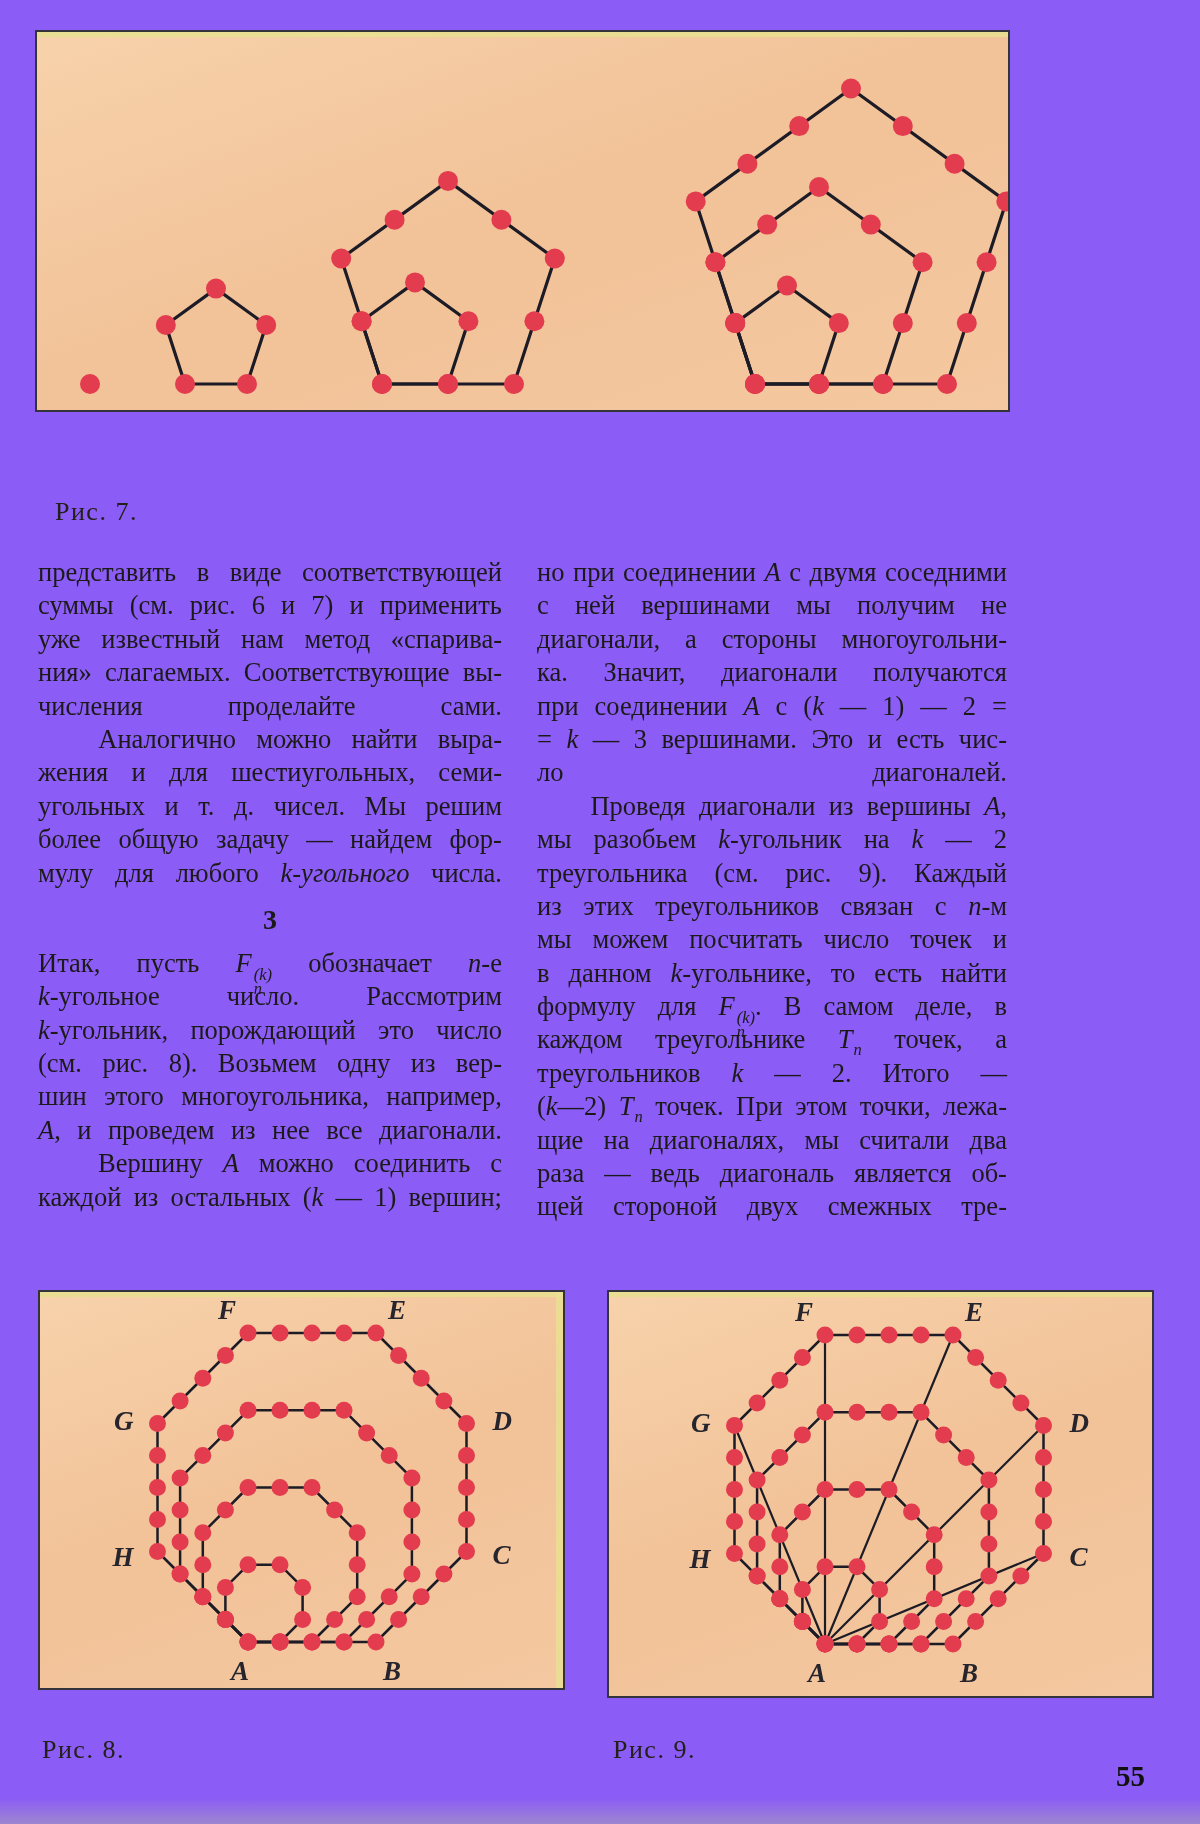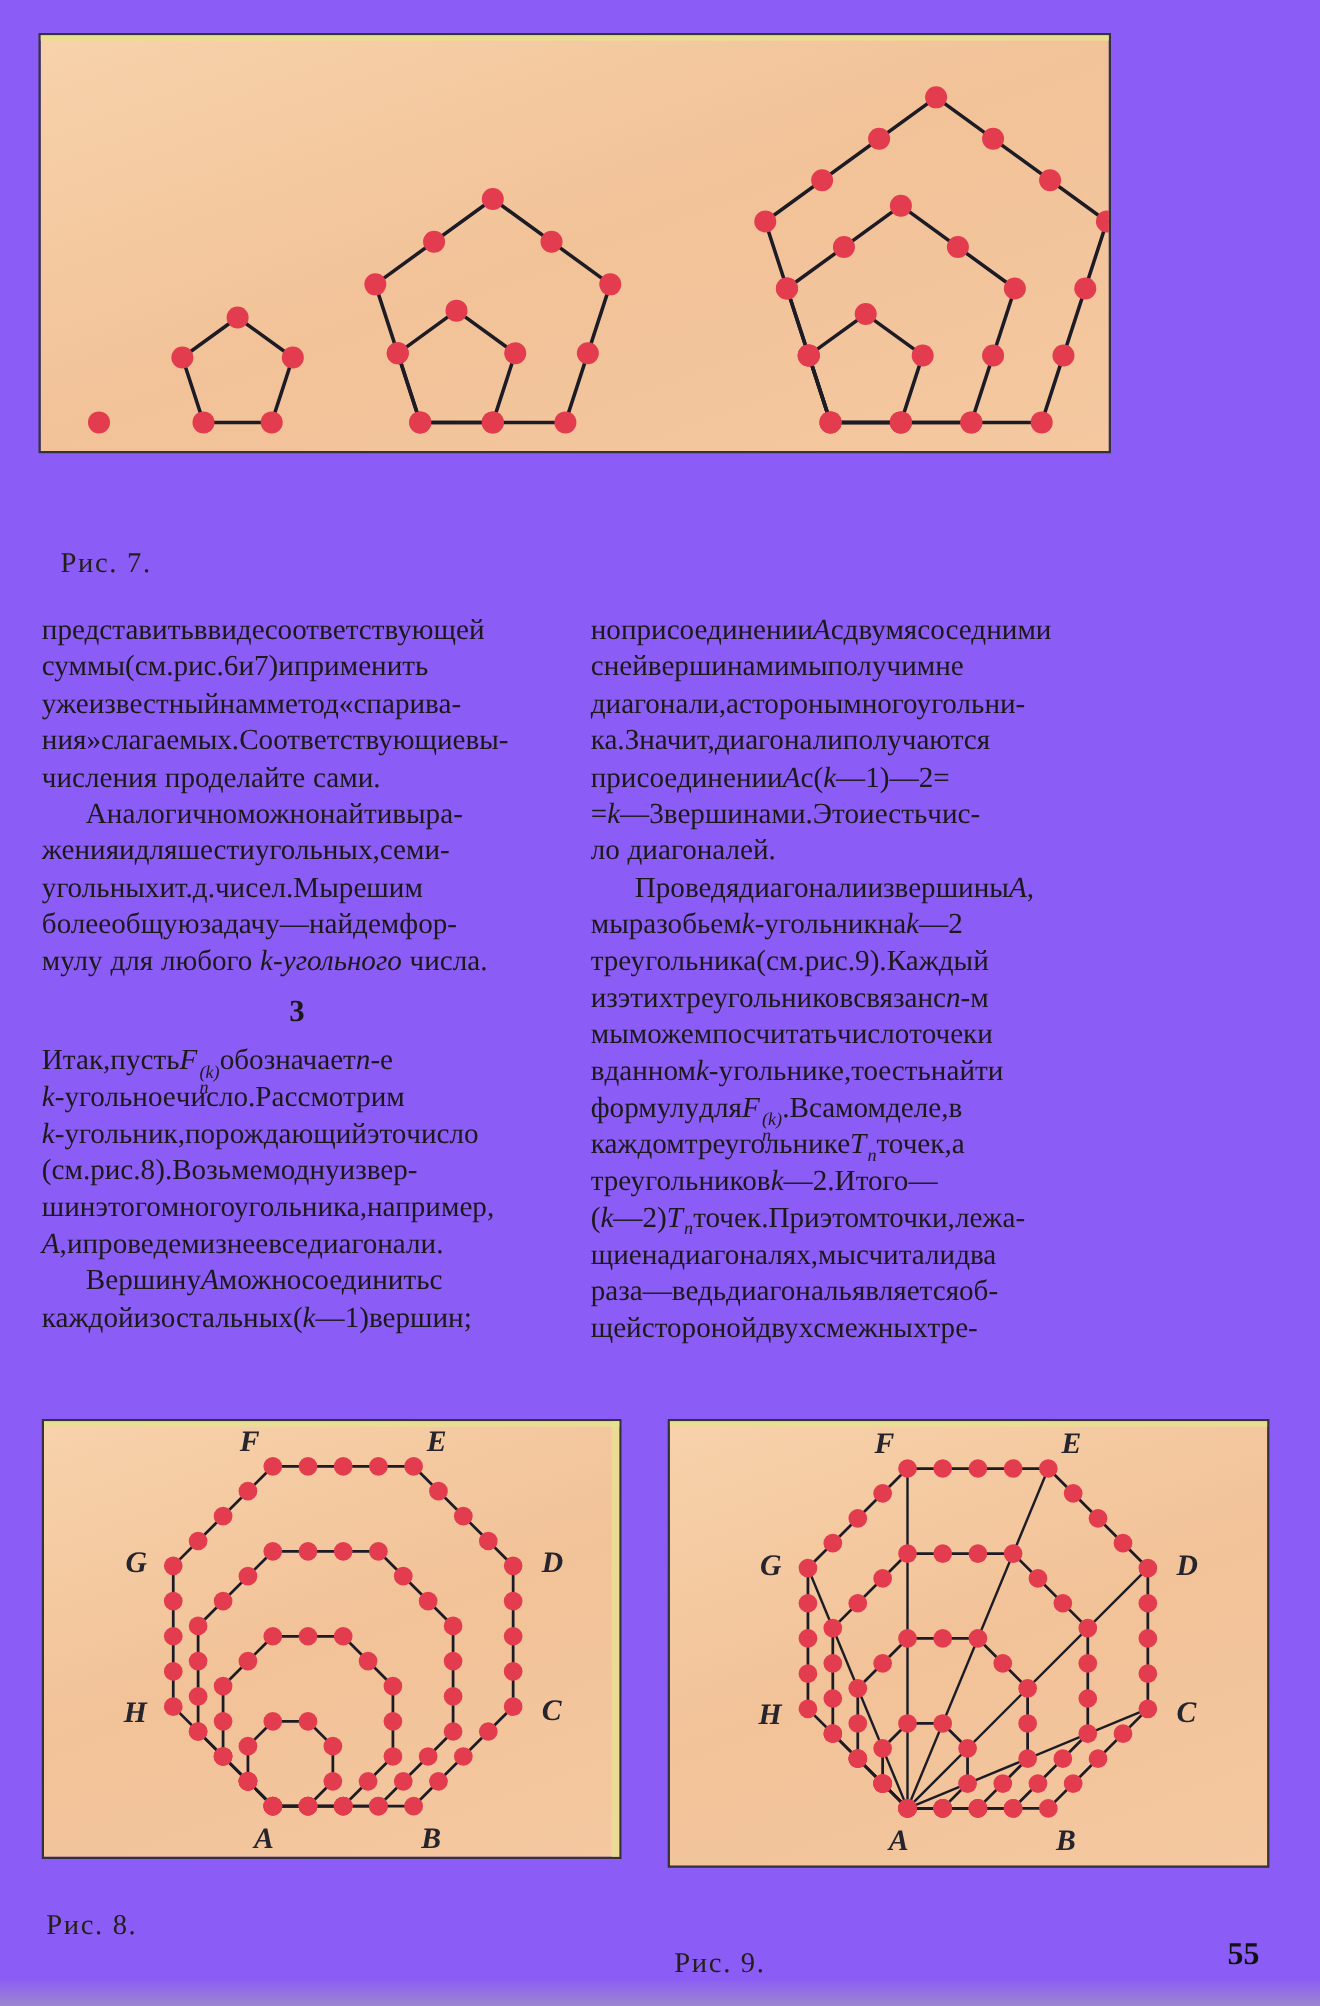--- a/index.html
+++ b/index.html
@@ -6,23 +6,23 @@
   #page{position:relative;width:1200px;height:1824px;background:#8b5cf6;
         font-family:"Liberation Serif",serif;color:#1b1a18;overflow:hidden;margin:0 auto;}
   .figbox{position:absolute;border:2px solid #34323a;box-sizing:border-box;
           background:linear-gradient(160deg,#f7d2ab 0%,#f2c298 50%,#f4c8a0 100%);}
   .figbox::before{content:"";position:absolute;left:0;right:0;top:0;height:5px;
           background:#e8e190;opacity:.85;}
   .figbox svg{position:absolute;left:0;top:0;width:100%;height:100%;}
   .rstrip{position:absolute;top:0;bottom:0;right:0;width:7px;background:#e8e190;opacity:.75;}
   .cap{position:absolute;font-size:26px;letter-spacing:1.5px;color:#222019;}
   .col{position:absolute;}
-  .tl{display:flex;align-items:baseline;height:33.4px;
+  .tl{display:flex;justify-content:space-between;align-items:baseline;height:33.4px;
       font-size:26.5px;line-height:33.4px;}
-  .tl.end{justify-content:flex-start;column-gap:7px;}
+  .tl.end{justify-content:space-between;column-gap:7px;}
   .w{white-space:pre;line-height:33.4px;}
   .sp{width:40px;flex:0 0 auto;}
   i{font-style:italic;}
   .stk{display:inline-flex;flex-direction:column;align-items:flex-start;
        vertical-align:-8px;font-size:16.5px;line-height:14px;font-style:italic;margin-left:2px;}
   .tnsub{font-size:16.5px;font-style:italic;position:relative;top:7px;margin-left:1px;}
   .sec-head{font-weight:700;text-align:center;font-size:28px;height:34px;line-height:34px;
        margin:13px 0 10px 0;}
   #pgnum{position:absolute;font-weight:700;font-size:29px;color:#111;}
   #bstrip{position:absolute;left:0;right:0;bottom:0;height:26px;
@@ -588,18 +588,18 @@
         <text x="460.5" y="273.5" text-anchor="start" fill="#26242c" font-size="27" font-style="italic" font-weight="600" font-family="&quot;Liberation Serif&quot;, serif">C</text>
         <text x="460.5" y="139.5" text-anchor="start" fill="#26242c" font-size="27" font-style="italic" font-weight="600" font-family="&quot;Liberation Serif&quot;, serif">D</text>
         <text x="356.0" y="29.0" text-anchor="start" fill="#26242c" font-size="27" font-style="italic" font-weight="600" font-family="&quot;Liberation Serif&quot;, serif">E</text>
         <text x="204.0" y="29.0" text-anchor="end" fill="#26242c" font-size="27" font-style="italic" font-weight="600" font-family="&quot;Liberation Serif&quot;, serif">F</text>
         <text x="101.5" y="139.5" text-anchor="end" fill="#26242c" font-size="27" font-style="italic" font-weight="600" font-family="&quot;Liberation Serif&quot;, serif">G</text>
         <text x="101.5" y="275.5" text-anchor="end" fill="#26242c" font-size="27" font-style="italic" font-weight="600" font-family="&quot;Liberation Serif&quot;, serif">H</text>
       </svg>
   </div>
 
   <div class="cap" style="left:42px;top:1735px;">Рис. 8.</div>
-  <div class="cap" style="left:613px;top:1735px;margin-top:35px;">Рис. 9.</div>
+  <div class="cap" style="left:613px;top:1735px;">Рис. 9.</div>
 
   <div id="pgnum" style="left:1116px;top:1760px;">55</div>
 
   <div id="bstrip"></div>
 </div>
 
 </body></html>

